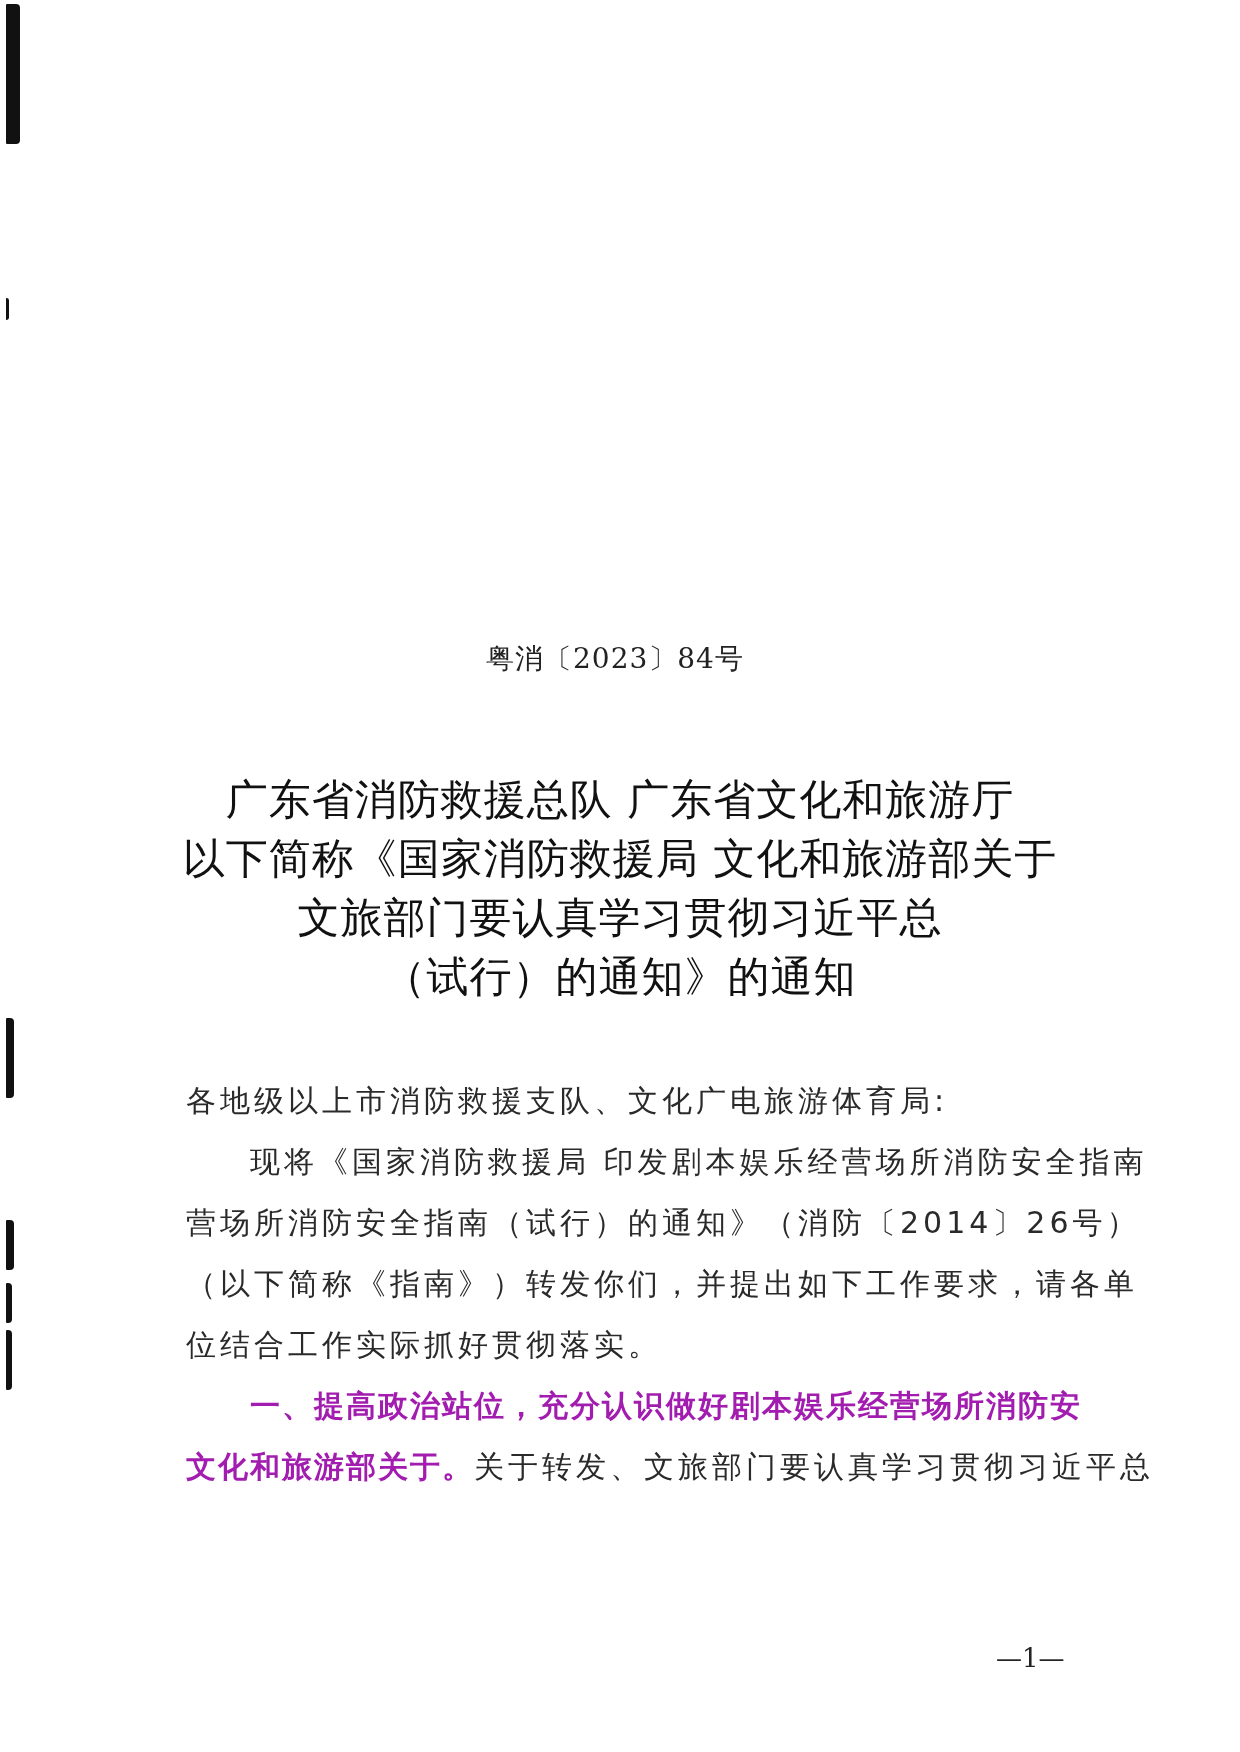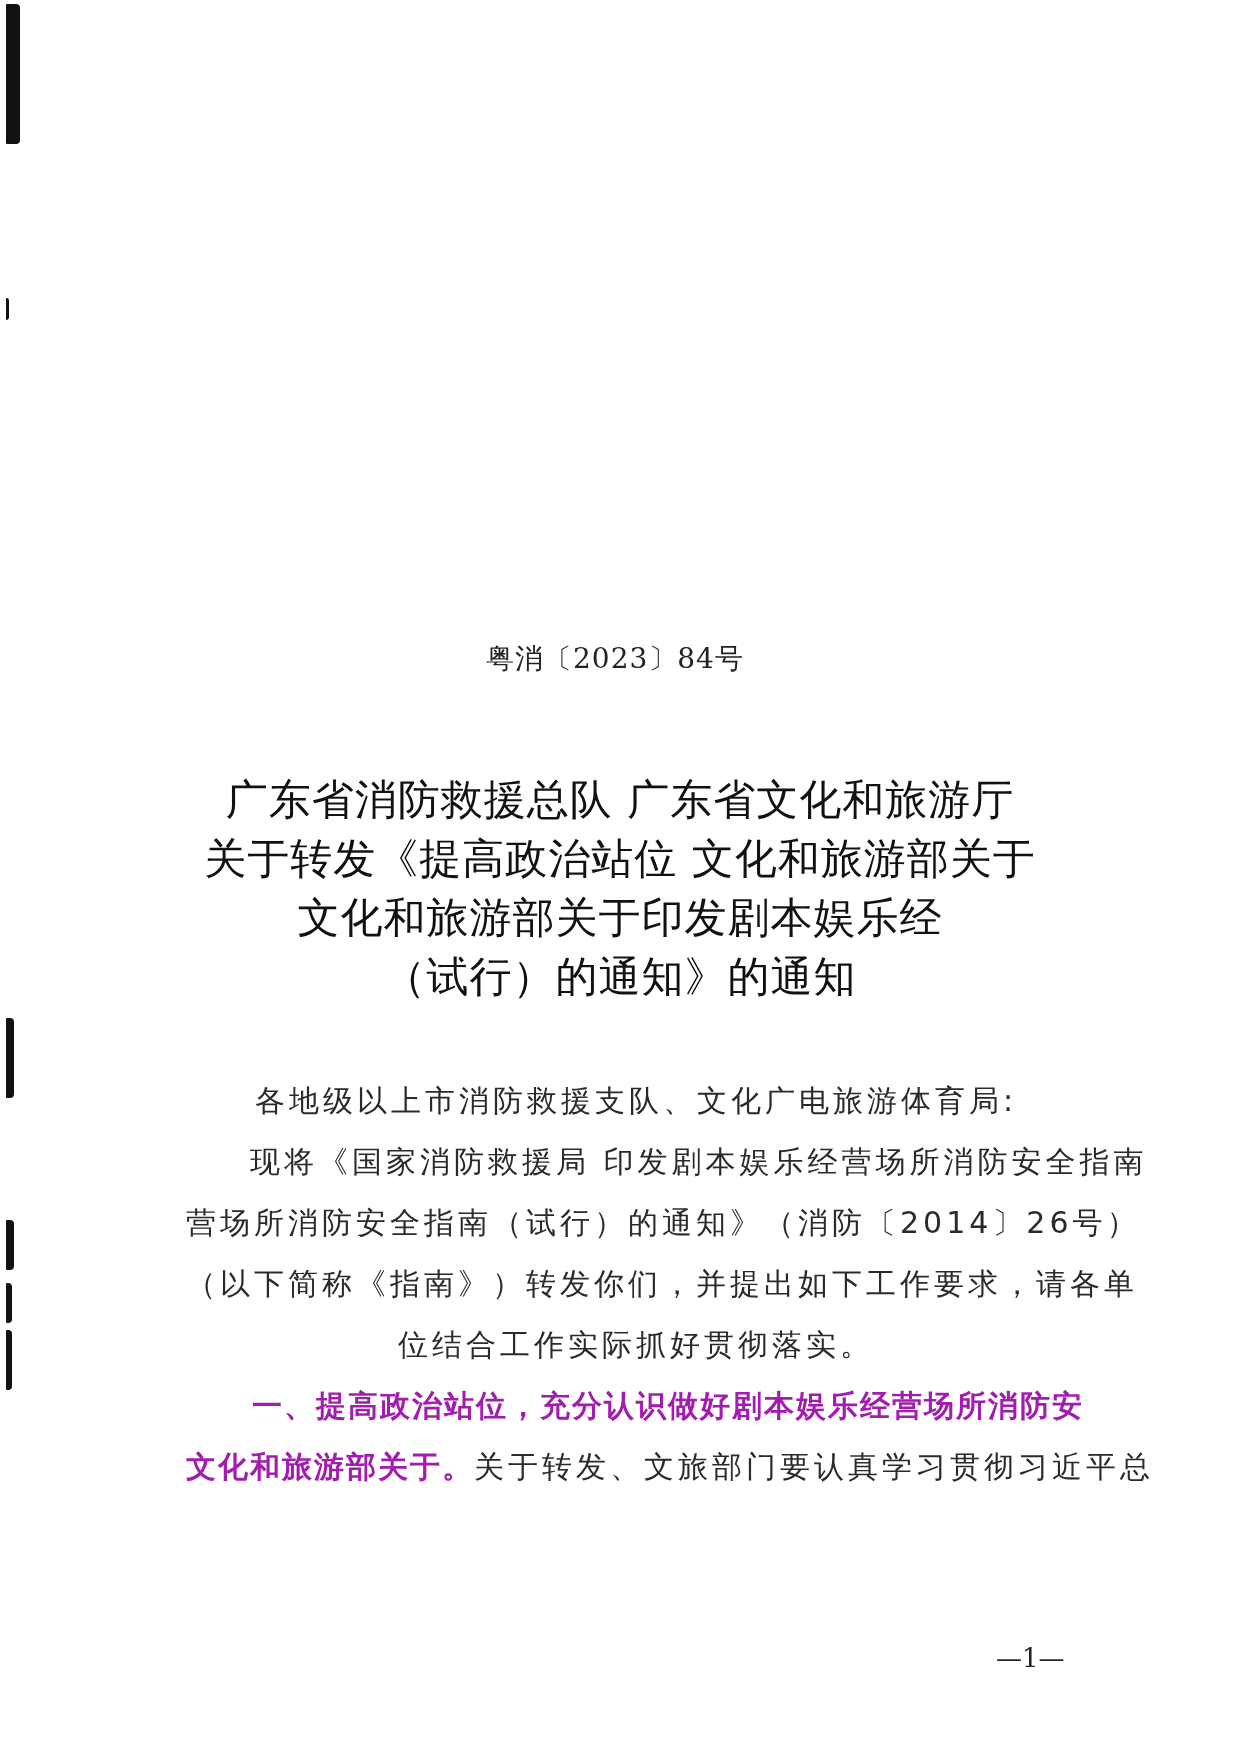--- a/index.html
+++ b/index.html
@@ -49,21 +49,21 @@
       position: absolute;
       top: 1070px;
       left: 186px;
       width: 900px;
       font-family: "DejaVu Sans", "Liberation Sans", sans-serif;
       font-size: 30px;
       line-height: 61px;
       color: #2a2a2a;
       letter-spacing: 4px;
     }
-    .line { white-space: nowrap; text-align: center; }
+    .line { white-space: nowrap; }
     .indent { padding-left: 64px; }
     .bold { font-weight: bold; color: #a21caf; letter-spacing: 2px; }
     .page-number {
       position: absolute;
       top: 1643px;
       left: 996px;
       font-size: 26px;
       color: #222;
       white-space: nowrap;
     }
@@ -75,22 +75,22 @@
 <div class="scan-edge" style="top:298px;height:22px;width:3px;"></div>
 <div class="scan-edge" style="top:1018px;height:80px;width:8px;"></div>
 <div class="scan-edge" style="top:1220px;height:50px;width:8px;"></div>
 <div class="scan-edge" style="top:1283px;height:40px;width:6px;"></div>
 <div class="scan-edge" style="top:1330px;height:60px;width:6px;"></div>
 
 <div class="doc-number">粤消〔2023〕84号</div>
 
 <div class="title">
   <div>广东省消防救援总队  广东省文化和旅游厅</div>
-  <div>关于转发《提高政治站位  文化和旅游部关于</div>
-  <div>文化和旅游部关于印发剧本娱乐经</div>
+  <div>以下简称《国家消防救援局  文化和旅游部关于</div>
+  <div>文旅部门要认真学习贯彻习近平总</div>
   <div>（试行）的通知》的通知</div>
 </div>
 
 <div class="body-text">
   <div class="line">各地级以上市消防救援支队、文化广电旅游体育局:</div>
   <div class="line indent">现将《国家消防救援局 印发剧本娱乐经营场所消防安全指南</div>
   <div class="line">营场所消防安全指南（试行）的通知》（消防〔2014〕26号）</div>
   <div class="line">（以下简称《指南》）转发你们，并提出如下工作要求，请各单</div>
   <div class="line">位结合工作实际抓好贯彻落实。</div>
   <div class="line indent bold">一、提高政治站位，充分认识做好剧本娱乐经营场所消防安</div>

